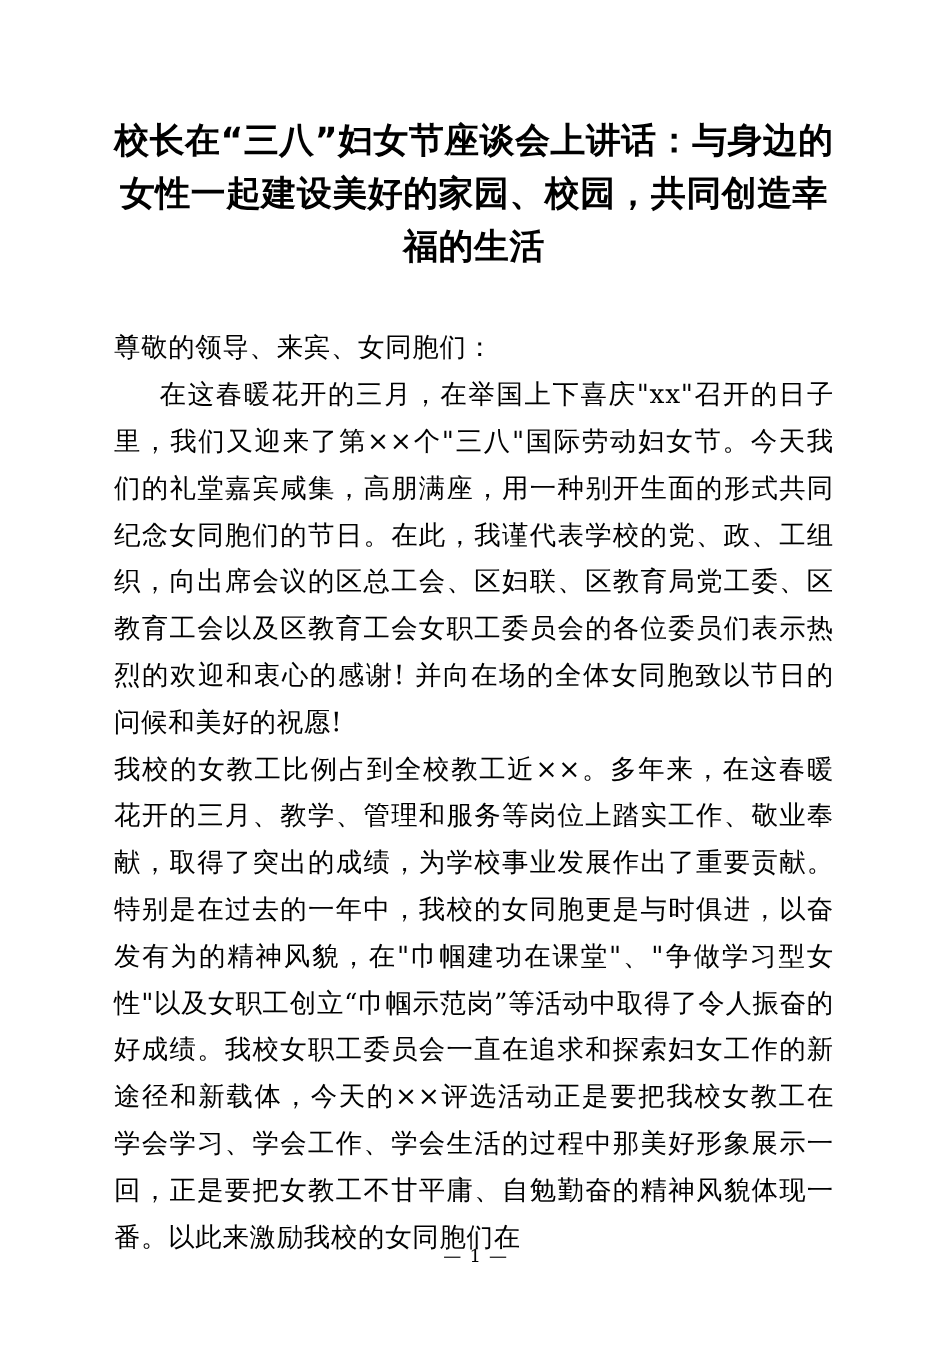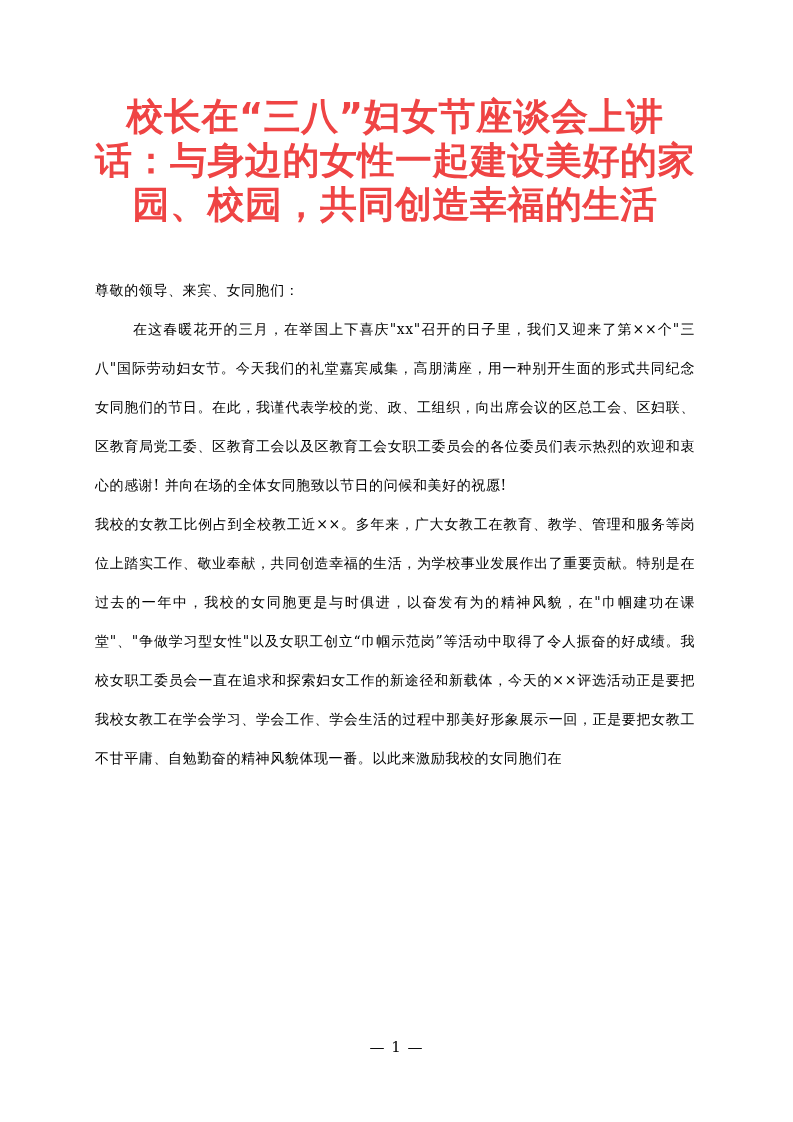--- a/index.html
+++ b/index.html
@@ -19,30 +19,30 @@
   }
   .content {
     position: absolute;
     left: 95px;
     top: 95px;
     width: 600px;
   }
   .doc-title {
     font-family: "DejaVu Sans", "Liberation Sans", sans-serif;
     font-weight: bold;
-    font-size: 37px;
+    font-size: 29px;
     line-height: 44px;
     text-align: center;
-    color: #ef4444;
+    color: #000000;
     margin: 0 0 44px 0;
     letter-spacing: 0.5px;
   }
   .para {
     font-family: "DejaVu Serif", "Liberation Serif", serif;
-    font-size: 14px;
+    font-size: 22px;
     line-height: 39px;
     color: #000000;
     margin: 0;
     text-align: justify;
     text-justify: inter-ideograph;
     letter-spacing: 0.6px;
   }
   .para.indent {
     text-indent: 38px;
   }
@@ -63,17 +63,17 @@
 </style>
 </head>
 <body>
 
 <div class="page">
   <div class="content">
     <h1 class="doc-title">校长在“三八”妇女节座谈会上讲话：与身边的女性一起建设美好的家园、校园，共同创造幸福的生活</h1>
 
     <p class="para noindent">尊敬的领导、来宾、女同胞们：</p>
     <p class="para indent">在这春暖花开的三月，在举国上下喜庆"xx"召开的日子里，我们又迎来了第××个"三八"国际劳动妇女节。今天我们的礼堂嘉宾咸集，高朋满座，用一种别开生面的形式共同纪念女同胞们的节日。在此，我谨代表学校的党、政、工组织，向出席会议的区总工会、区妇联、区教育局党工委、区教育工会以及区教育工会女职工委员会的各位委员们表示热烈的欢迎和衷心的感谢! 并向在场的全体女同胞致以节日的问候和美好的祝愿!</p>
-    <p class="para noindent">我校的女教工比例占到全校教工近××。多年来，广大女教工在教育、教学、管理和服务等岗位上踏实工作、敬业奉献，共同创造幸福的生活，为学校事业发展作出了重要贡献。特别是在过去的一年中，我校的女同胞更是与时俱进，以奋发有为的精神风貌，在"巾帼建功在课堂"、"争做学习型女性"以及女职工创立“巾帼示范岗”等活动中取得了令人振奋的好成绩。我校女职工委员会一直在追求和探索妇女工作的新途径和新载体，今天的××评选活动正是要把我校女教工在学会学习、学会工作、学会生活的过程中那美好形象展示一回，正是要把女教工不甘平庸、自勉勤奋的精神风貌体现一番。以此来激励我校的女同胞们在</p>
+    <p class="para noindent">我校的女教工比例占到全校教工近××。多年来，在这春暖花开的三月、教学、管理和服务等岗位上踏实工作、敬业奉献，取得了突出的成绩，为学校事业发展作出了重要贡献。特别是在过去的一年中，我校的女同胞更是与时俱进，以奋发有为的精神风貌，在"巾帼建功在课堂"、"争做学习型女性"以及女职工创立“巾帼示范岗”等活动中取得了令人振奋的好成绩。我校女职工委员会一直在追求和探索妇女工作的新途径和新载体，今天的××评选活动正是要把我校女教工在学会学习、学会工作、学会生活的过程中那美好形象展示一回，正是要把女教工不甘平庸、自勉勤奋的精神风貌体现一番。以此来激励我校的女同胞们在</p>
   </div>
 
   <div class="footer">— 1 —</div>
 </div>
 
 </body></html>

